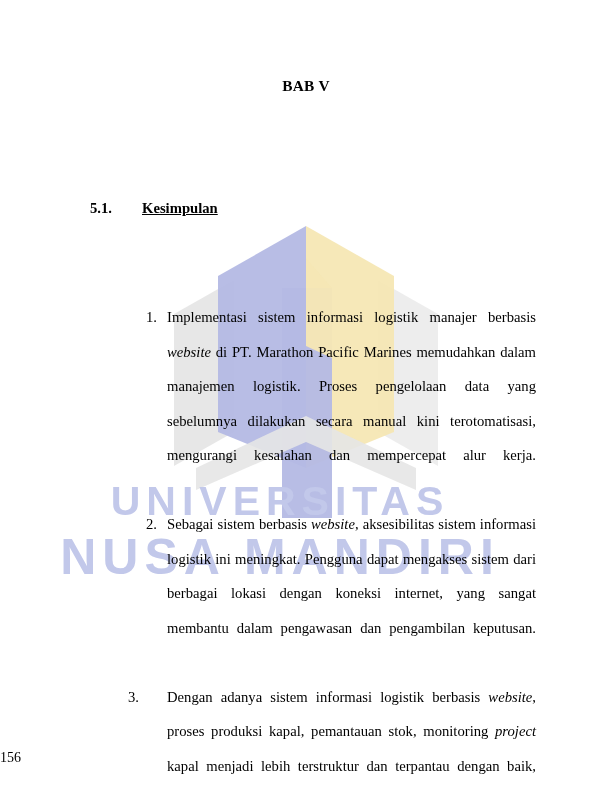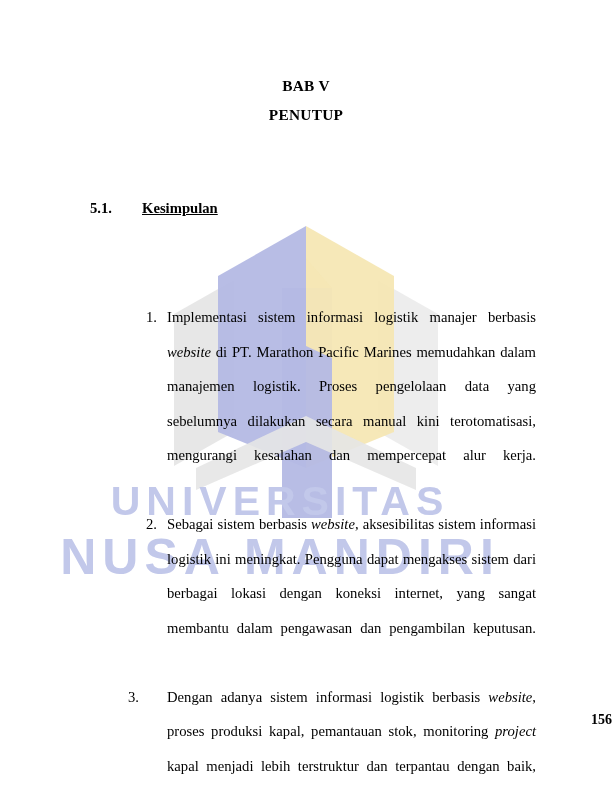--- a/index.html
+++ b/index.html
@@ -142,24 +142,24 @@
   .li-text::after {
     content: "";
     display: inline-block;
     width: 100%;
   }
 
   i { font-style: italic; margin-top: 11px; }
 
   .page-number {
     position: absolute;
-    top: 712px;
-    width: 612px;
-    text-align: right;
-    font-weight: 700;
+    top: 750px;
+    width: 612px;
+    text-align: left;
+    font-weight: 400;
     font-size: 10.5pt;
   }
 </style>
 </head>
 <body>
 
 <div id="watermark">
 
   <svg class="wm-logo" viewBox="0 0 300 300">
 
@@ -179,21 +179,20 @@
   </svg>
 
   <div class="wm-text wm-univ">UNIVERSITAS</div>
   <div class="wm-text wm-nusa">NUSA MANDIRI</div>
 </div>
 
 <div id="page">
 
   <div class="chapter-head ch-bab">BAB V</div>
 
-  <div class="chapter-head ch-penutup">PENUTUP</div>
 
   <div class="section-head">
     <span class="sh-num">5.1.</span><span class="sh-title">Kesimpulan</span>
   </div>
 
 
   <div class="num-list" id="conclusion-list">
       <div class="li-row li-indent">
         <span class="marker">1.</span>
         <span class="li-text"><span>Implementasi sistem informasi logistik manajer berbasis </span><i>website</i><span> di PT. Marathon Pacific Marines memudahkan dalam manajemen logistik. Proses pengelolaan data yang sebelumnya dilakukan secara manual kini terotomatisasi, mengurangi kesalahan dan mempercepat alur kerja.</span></span>

